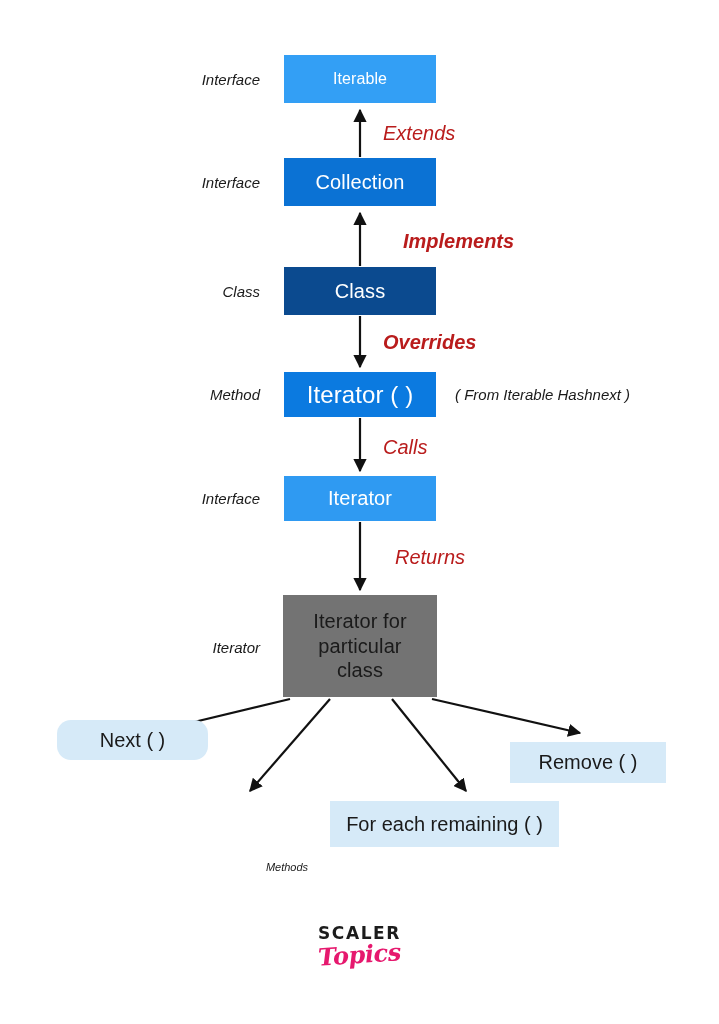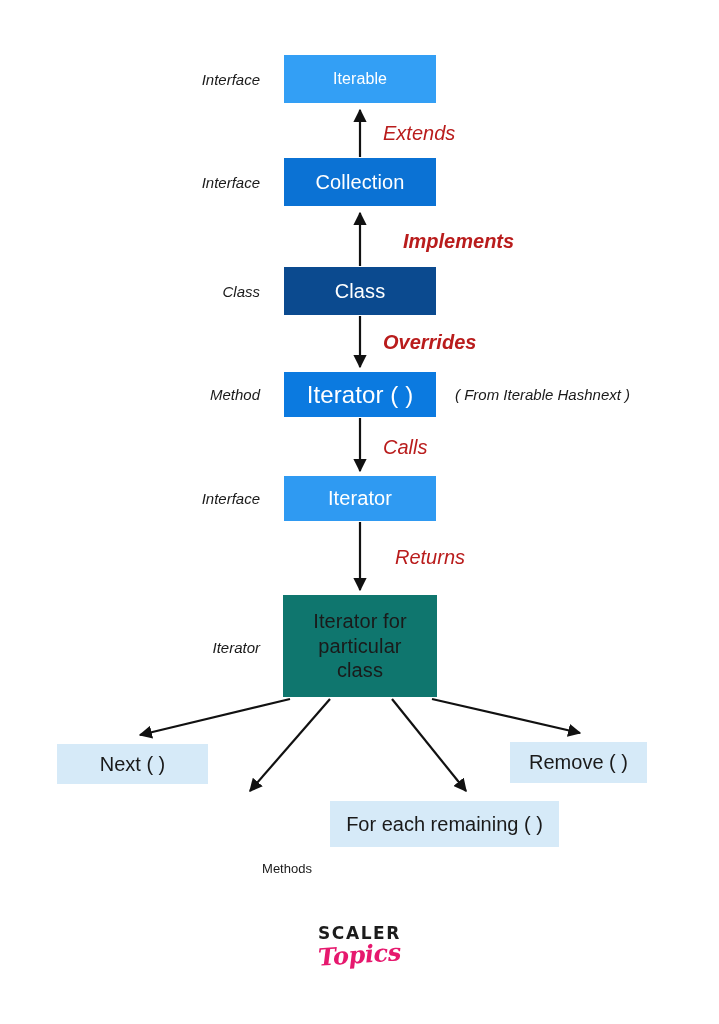--- a/index.html
+++ b/index.html
@@ -42,37 +42,37 @@
                      background: #339ff5; color: #ffffff; font-size: 16px; }
   .node-collection { left: 284px; top: 158px; width: 152px; height: 48px;
                      background: #0b72d4; color: #ffffff; font-size: 20px; }
   .node-class      { left: 284px; top: 267px; width: 152px; height: 48px;
                      background: #0b4a8f; color: #ffffff; font-size: 20px; }
   .node-iteratorm  { left: 284px; top: 372px; width: 152px; height: 45px;
                      background: #0b7ae0; color: #ffffff; font-size: 24px; }
   .node-iteratori  { left: 284px; top: 476px; width: 152px; height: 45px;
                      background: #2f9af2; color: #ffffff; font-size: 20px; }
   .node-iterobj    { left: 283px; top: 595px; width: 154px; height: 102px;
-                     background: #0f766e; color: #1a1a1a; font-size: 20px;
+                     background: #737373; color: #1a1a1a; font-size: 20px;
                      flex-direction: column; }
   .node-iterobj span { display: block; }
 
   .method-box {
     position: absolute;
     box-sizing: border-box;
     display: flex;
     align-items: center;
     justify-content: center;
     background: #d6eaf8;
     color: #1a1a1a;
     font-size: 20px;
     text-align: center;
   }
-  .m-next    { left: 57px;  top: 744px; width: 151px; height: 40px; }
-  .m-remove  { left: 510px; top: 742px; width: 137px; height: 41px; }
+  .m-next    { left: 57px;  top: 720px; width: 151px; height: 40px; border-radius: 14px; }
+  .m-remove  { left: 510px; top: 742px; width: 156px; height: 41px; }
   .m-hash    { left: 167px; top: 801px; width: 158px; height: 42px; }
   .m-foreach { left: 330px; top: 801px; width: 229px; height: 46px; }
 
   
   .side-label {
     position: absolute;
     font-style: italic;
     font-size: 15px;
     color: #1a1a1a;
     text-align: right;
@@ -104,21 +104,22 @@
     font-style: italic;
     font-size: 15px;
     color: #1a1a1a;
     white-space: nowrap;
   }
   .methods-caption {
     position: absolute;
     left: 0; top: 861px;
     width: 574px;
     text-align: center;
-    font-size: 13px;
+    font-style: italic;
+    font-size: 11px;
     color: #1a1a1a;
   }
 
   
   .logo {
     position: absolute;
     left: 0; top: 925px;
     width: 719px;
     text-align: center;
   }

